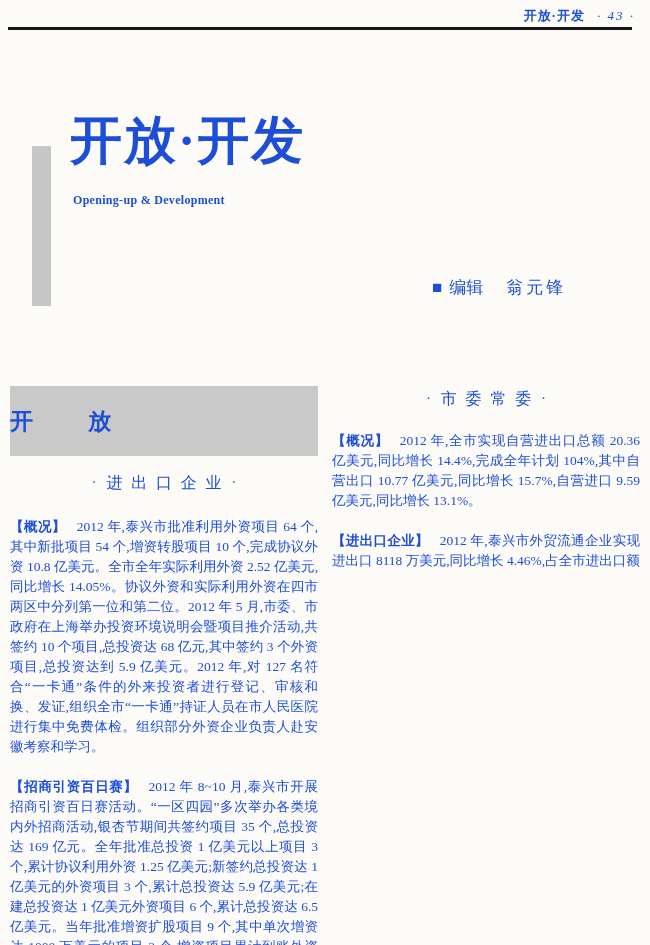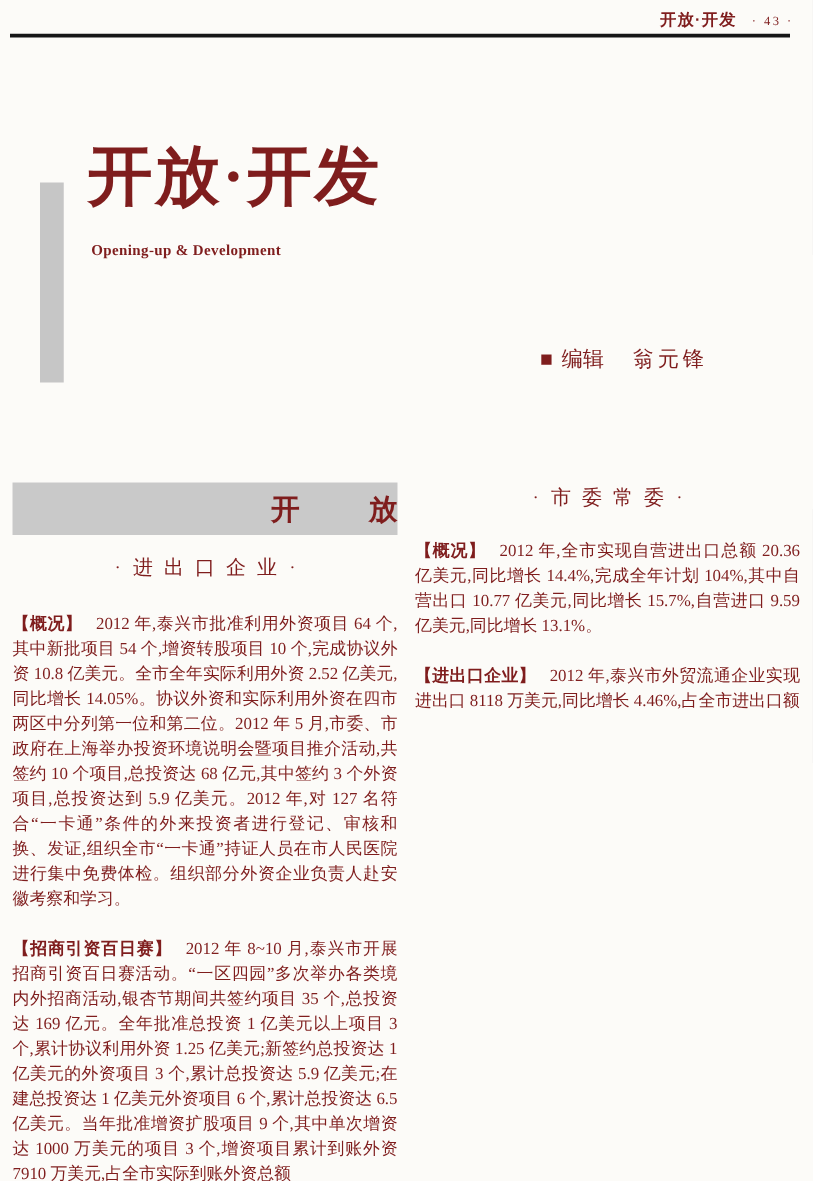--- a/index.html
+++ b/index.html
@@ -1,33 +1,33 @@
 <!DOCTYPE html>
 <html><head>
 <meta charset="utf-8">
 <style>
   html,body{margin:0;padding:0;}
   body{background:#e8e8e8;}
   .page{
     position:relative;
     width:650px;height:945px;
     background:#fcfbf8;
-    color:#7f1d1d;
+    color:#1d4ed8;
     font-family:"Liberation Serif","DejaVu Serif",serif;
     overflow:hidden;
     margin:0 auto;
   }
   
   .running-header{
     position:absolute;top:7px;right:15px;
     display:flex;align-items:baseline;gap:12px;
     font-size:13px;
   }
   .rh-title{font-family:"Liberation Sans","DejaVu Sans",sans-serif;font-weight:700;letter-spacing:1px;}
-  .rh-page{font-size:10px;letter-spacing:2px;}
+  .rh-page{font-size:13px;letter-spacing:2px;font-style:italic;}
   .header-rule{
     position:absolute;left:8px;top:27px;width:624px;height:3px;
     background:#161616;
   }
   
   .mast-bar{
     position:absolute;left:32px;top:146px;width:19px;height:160px;
     background:#c6c6c6;
   }
   .chapter-title{
@@ -48,22 +48,22 @@
   .editor-name{margin-left:16px;letter-spacing:3px;}
   
   .col{
     position:absolute;width:308px;
     font-size:13.5px;line-height:20px;
     text-align:justify;
   }
   .col-left{left:10px;top:386px;}
   .col-right{left:332px;top:382px;}
   .section-box{
-    height:42px;background:#c9c9c9;
-    display:flex;align-items:center;justify-content:flex-end;
+    height:70px;background:#c9c9c9;
+    display:flex;align-items:center;justify-content:flex-start;
     font-family:"Liberation Sans","DejaVu Sans",sans-serif;
     font-weight:700;font-size:23px;
   }
   .sb-label{letter-spacing:2.4em;margin-right:-2.4em;}
   .subsection{
     display:flex;align-items:center;justify-content:center;gap:10px;
     font-size:16px;
   }
   .col-left .subsection{margin:17px 0 24px;}
   .col-right .subsection{margin:7px 0 22px;}

